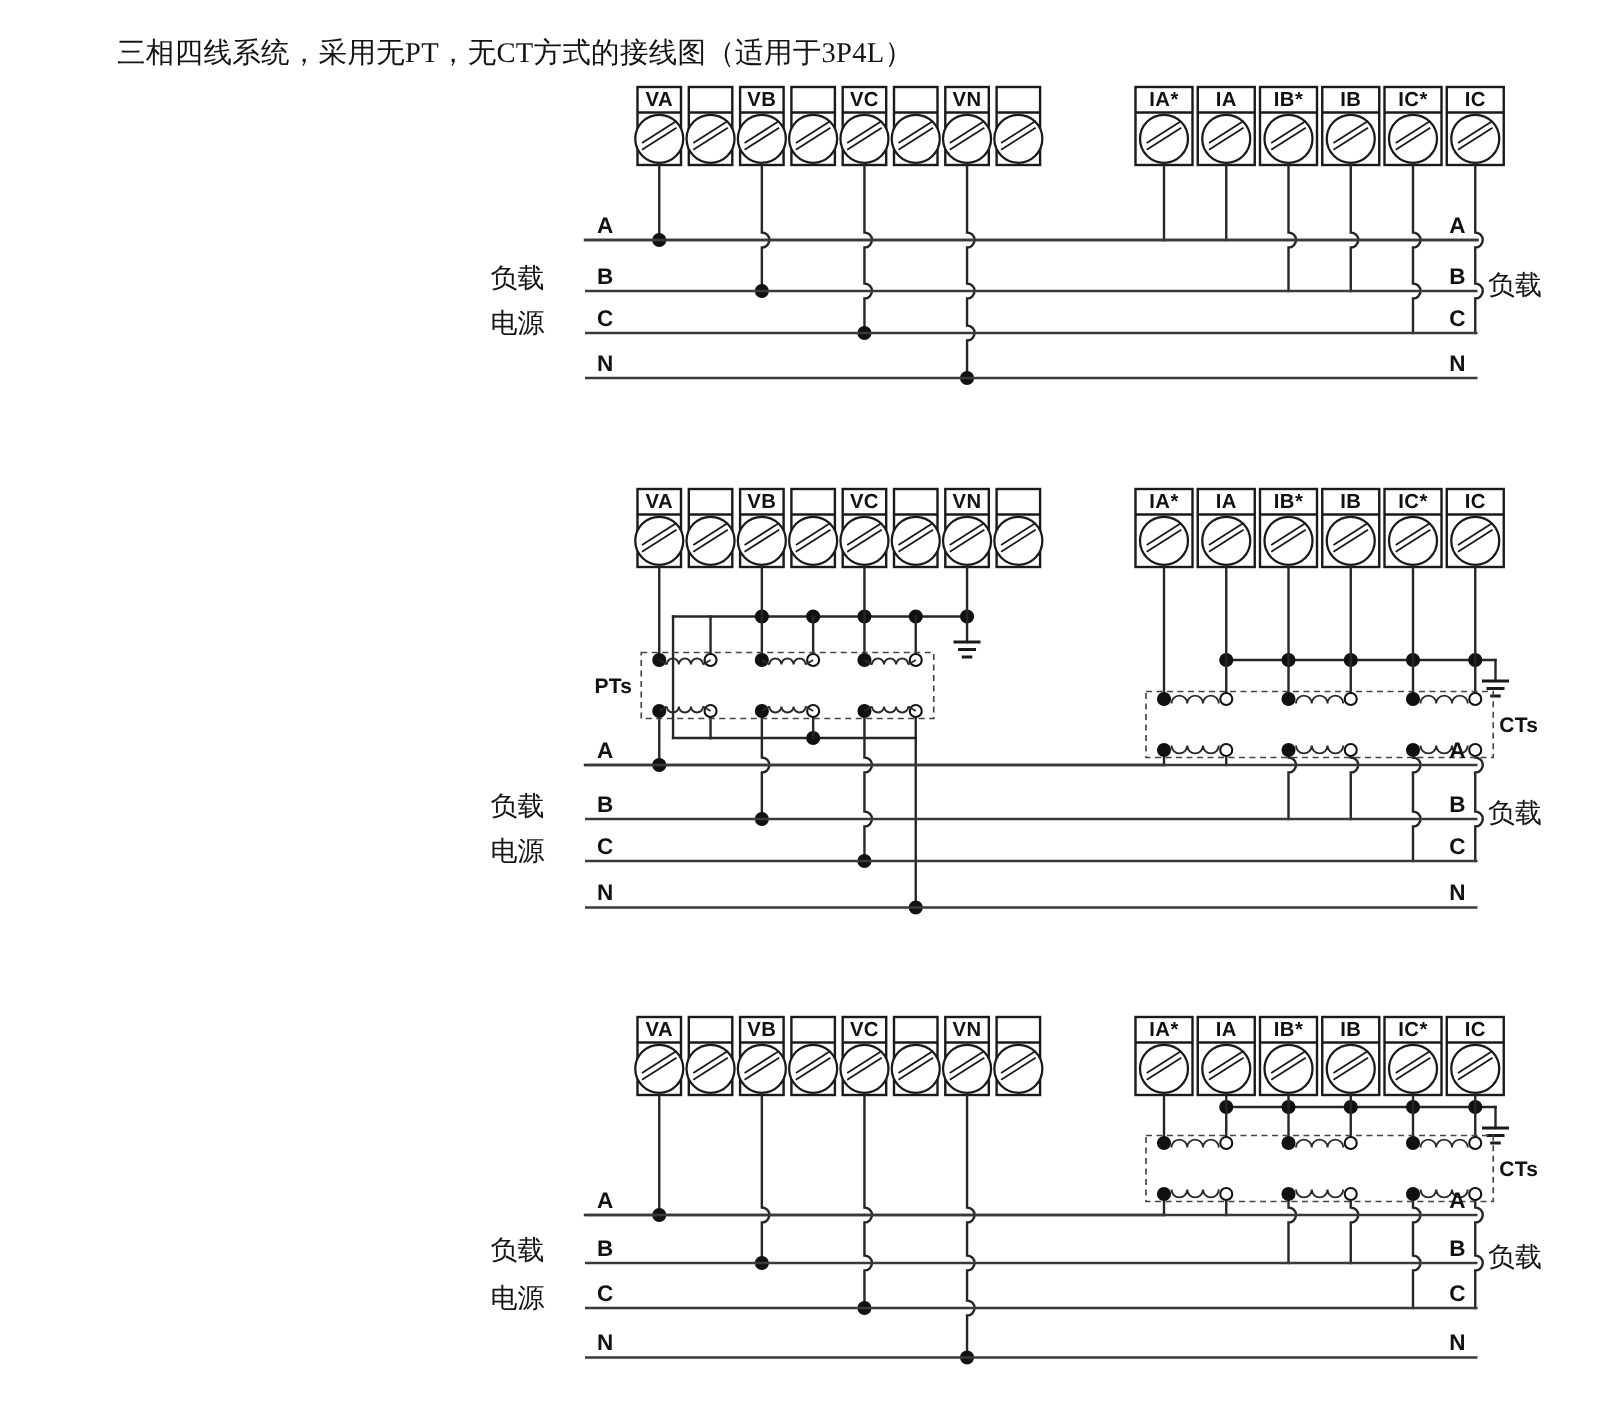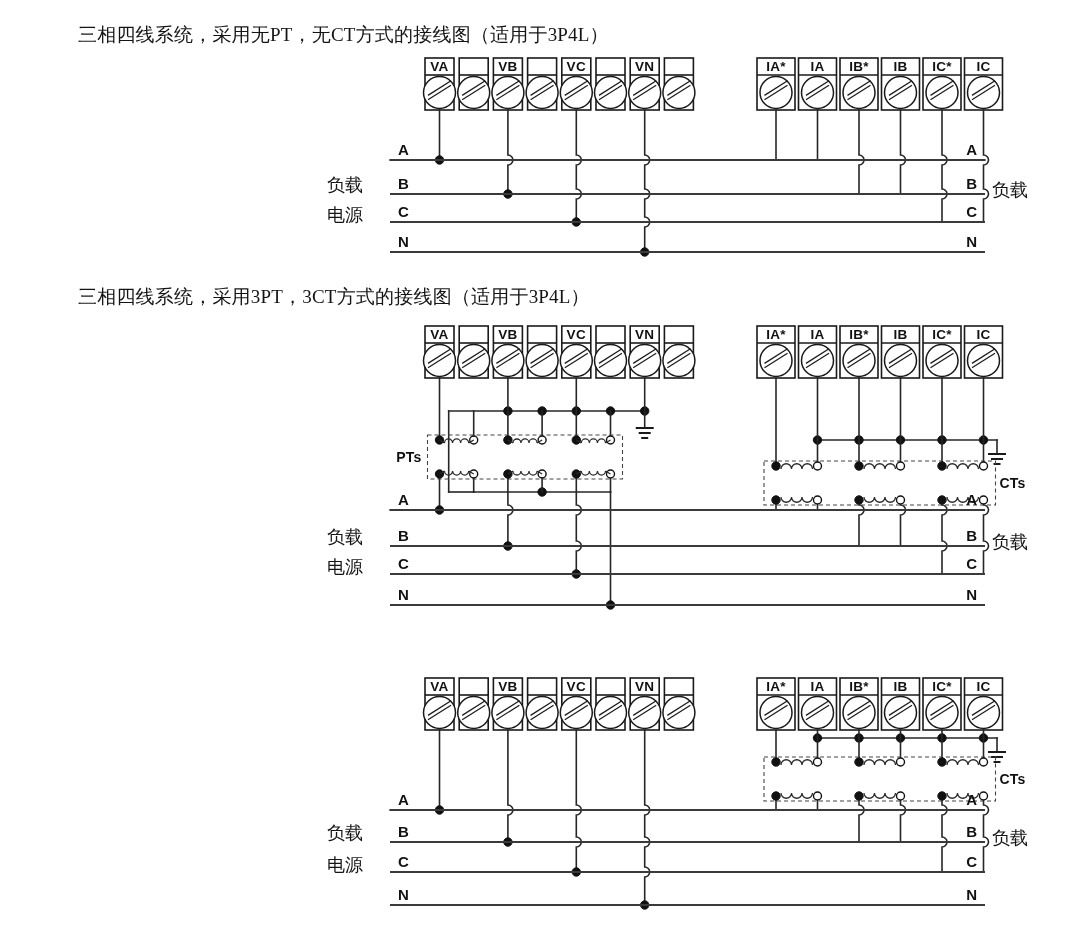--- a/index.html
+++ b/index.html
@@ -150,21 +150,20 @@
           <line x1="390" y1="252" x2="985" y2="252" class="busline"></line>
           <text x="398" y="247" class="t-bus" text-anchor="start">N</text>
           <text x="977" y="247" class="t-bus" text-anchor="end">N</text>
           <text x="363" y="191" class="t-cn" text-anchor="end">负载</text>
           <text x="363" y="221" class="t-cn" text-anchor="end">电源</text>
           <text x="992" y="196" class="t-cn" text-anchor="start">负载</text>
         </g>
     </svg>
   </div>
 
-  <div class="diagram-title" style="top:284px;">三相四线系统，采用3PT，3CT方式的接线图（适用于3P4L）</div>
   <div class="diagram-block" style="top:268px;">
     <svg width="1080" height="368" viewBox="0 0 1080 368">
       <g id="d2-terminals">
           <rect x="425" y="58" width="29" height="52" class="box"></rect>
           <line x1="425" y1="75" x2="454" y2="75" class="box"></line>
           <circle cx="439.5" cy="92.5" r="16" class="screw"></circle>
           <line x1="427.98" y1="99.86" x2="451.02" y2="85.14" class="slot"></line>
           <line x1="427.98" y1="95.38" x2="451.02" y2="80.66" class="slot"></line>
           <text x="439.5" y="70.8" class="t-term" text-anchor="middle">VA</text>
           <rect x="459.2" y="58" width="29" height="52" class="box"></rect>

